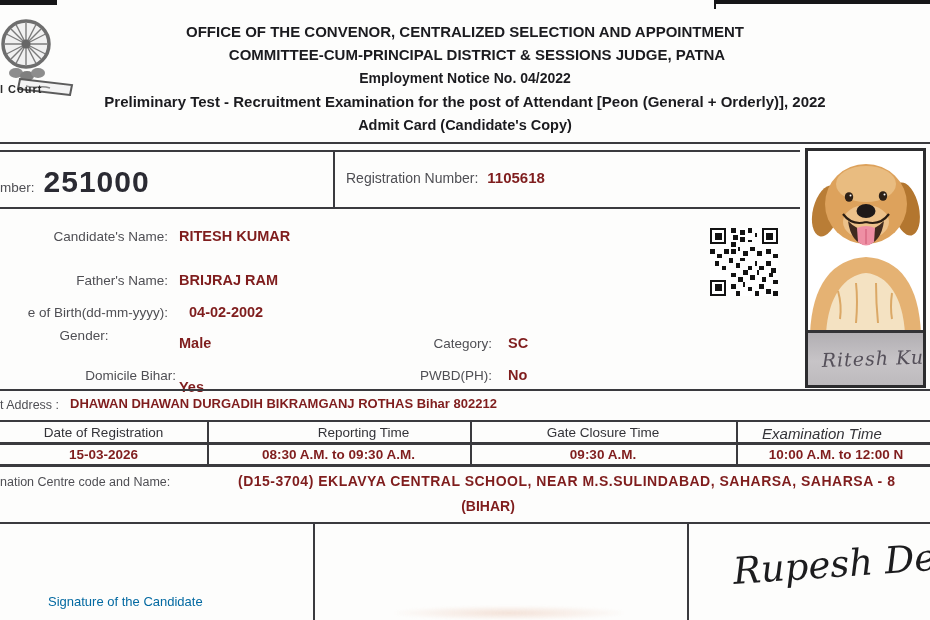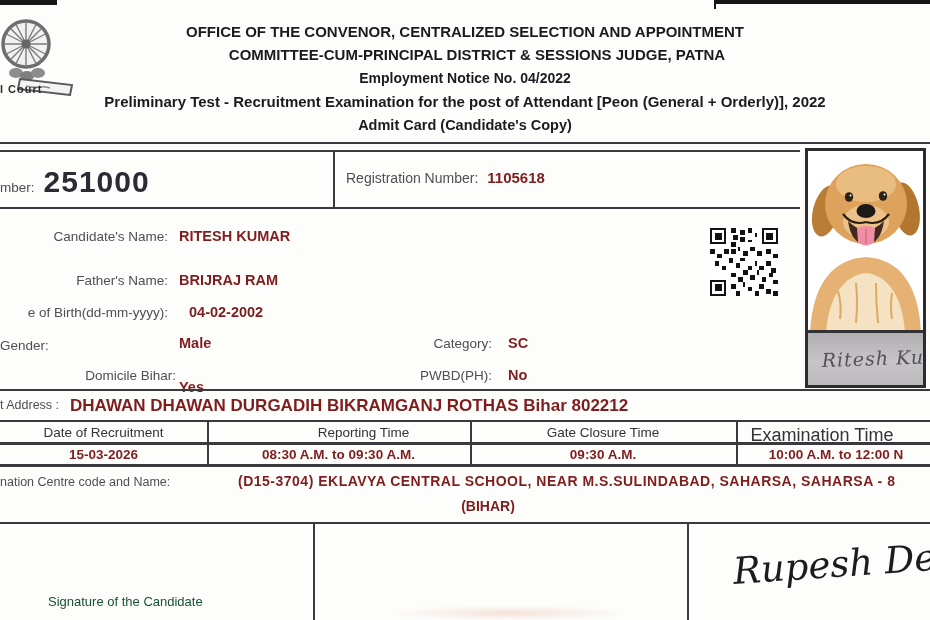--- a/index.html
+++ b/index.html
@@ -82,21 +82,21 @@
 
 <div class="abs label" style="left:0;top:229px;width:168px;text-align:right;font-size:13.5px;">Candidate's Name:</div>
 <div class="abs value" style="left:179px;top:228px;font-size:14.5px;">RITESH KUMAR</div>
 
 <div class="abs label" style="left:0;top:273px;width:168px;text-align:right;font-size:13.5px;">Father's Name:</div>
 <div class="abs value" style="left:179px;top:272px;font-size:14.5px;">BRIJRAJ RAM</div>
 
 <div class="abs label" style="left:0;top:305px;width:168px;text-align:right;font-size:13.5px;">e of Birth(dd-mm-yyyy):</div>
 <div class="abs value" style="left:189px;top:304px;font-size:14.5px;">04-02-2002</div>
 
-<div class="abs label" style="left:0;top:338px;width:168px;text-align:left;font-size:13.5px;">Gender:</div>
+<div class="abs label" style="left:0;top:328px;width:168px;text-align:center;font-size:13.5px;">Gender:</div>
 <div class="abs value" style="left:179px;top:335px;font-size:14.5px;">Male</div>
 <div class="abs label" style="left:360px;top:336px;width:132px;text-align:right;font-size:13.5px;">Category:</div>
 <div class="abs value" style="left:508px;top:335px;font-size:14.5px;">SC</div>
 
 <div class="abs label" style="left:8px;top:368px;width:168px;text-align:right;font-size:13.5px;">Domicile Bihar:</div>
 <div class="abs value" style="left:179px;top:367px;font-size:14.5px;margin-top:12px;">Yes</div>
 <div class="abs label" style="left:360px;top:368px;width:132px;text-align:right;font-size:13.5px;">PWBD(PH):</div>
 <div class="abs value" style="left:508px;top:367px;font-size:14.5px;">No</div>
 
 <svg class="abs" style="left:710px;top:224px;" width="68" height="76" viewBox="0 0 29 29" shape-rendering="crispEdges">
@@ -143,46 +143,46 @@
   <div class="sig-strip">
     <svg width="130" height="52" viewBox="0 0 130 52">
       <text x="14" y="34" font-family="DejaVu Serif, serif" font-style="italic" font-size="19" fill="#55505a" transform="rotate(-2 14 34)" letter-spacing="1">Ritesh Ku</text>
     </svg>
   </div>
 </div>
 
 <div class="hline" style="left:0;top:389px;width:930px;height:2px;"></div>
 
 <div class="abs label" style="left:0;top:398px;font-size:12.5px;">t Address :</div>
-<div class="abs value" style="left:70px;top:396px;font-size:17px;">DHAWAN DHAWAN DURGADIH BIKRAMGANJ ROTHAS Bihar 802212</div>
+<div class="abs value" style="left:70px;top:396px;font-size:13px;">DHAWAN DHAWAN DURGADIH BIKRAMGANJ ROTHAS Bihar 802212</div>
 
 <div class="hline" style="left:0;top:420px;width:930px;height:1.5px;"></div>
 <div class="hline" style="left:0;top:442px;width:930px;height:2.5px;"></div>
 <div class="hline" style="left:0;top:464px;width:930px;height:2.5px;"></div>
 <div class="vline" style="left:207px;top:420px;width:1.5px;height:47px;"></div>
 <div class="vline" style="left:470px;top:420px;width:1.5px;height:47px;"></div>
 <div class="vline" style="left:736px;top:420px;width:1.5px;height:47px;"></div>
 
-<div class="cell" style="left:0;top:425px;width:207px;font-size:13.5px;color:#333338;">Date of Recruitment</div>
+<div class="cell" style="left:0;top:425px;width:207px;font-size:13.5px;color:#333338;">Date of Registration</div>
 <div class="cell" style="left:207px;top:425px;width:263px;font-size:13.5px;color:#333338;padding-left:25px;">Reporting Time</div>
 <div class="cell" style="left:470px;top:425px;width:266px;font-size:13.5px;color:#333338;">Gate Closure Time</div>
-<div class="cell" style="left:736px;top:425px;width:172px;font-size:18px;color:#333338;">Examination Time</div>
+<div class="cell" style="left:736px;top:425px;width:172px;font-size:15px;color:#333338;font-style:italic;">Examination Time</div>
 
 <div class="cell value" style="left:0;top:447px;width:207px;font-size:13.5px;">15-03-2026</div>
 <div class="cell value" style="left:207px;top:447px;width:263px;font-size:13.5px;">08:30 A.M. to 09:30 A.M.</div>
 <div class="cell value" style="left:470px;top:447px;width:266px;font-size:13.5px;">09:30 A.M.</div>
 <div class="cell value" style="left:736px;top:447px;width:200px;font-size:13.5px;">10:00 A.M. to 12:00 N</div>
 
 <div class="abs label" style="left:0;top:475px;font-size:12.5px;">nation Centre code and Name:</div>
 <div class="abs value" style="left:238px;top:473px;font-size:14px;letter-spacing:0.5px;">(D15-3704) EKLAVYA CENTRAL SCHOOL, NEAR M.S.SULINDABAD, SAHARSA, SAHARSA - 8</div>
 <div class="abs value" style="left:238px;top:498px;width:500px;text-align:center;font-size:14px;">(BIHAR)</div>
 
 <div class="hline" style="left:0;top:522px;width:930px;height:1.5px;"></div>
 <div class="vline" style="left:313px;top:522px;width:1.5px;height:98px;"></div>
 <div class="vline" style="left:687px;top:522px;width:1.5px;height:98px;"></div>
 
-<div class="abs" style="left:48px;top:594px;font-size:13px;color:#14532d;">Signature of the Candidate</div>
+<div class="abs" style="left:48px;top:594px;font-size:13px;color:#0369a1;">Signature of the Candidate</div>
 
 <div class="smudge"></div>
 
 <svg class="abs" style="left:712px;top:528px;" width="218" height="88" viewBox="0 0 218 88">
   <text x="22" y="56" font-family="DejaVu Serif, serif" font-style="italic" font-size="37" fill="#1c1c1e" transform="rotate(-4 22 56)">Rupesh De</text>
 </svg>
 
 </body></html>

